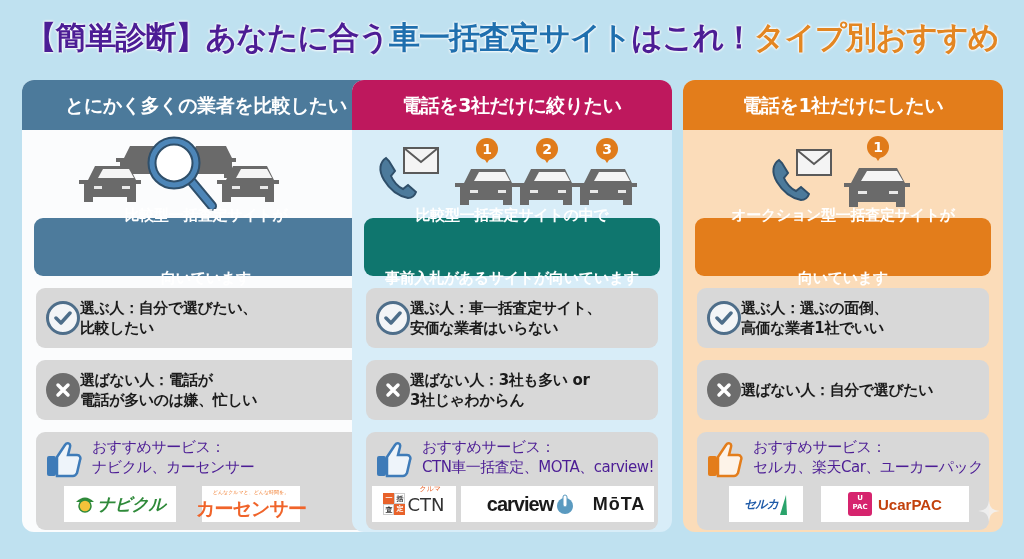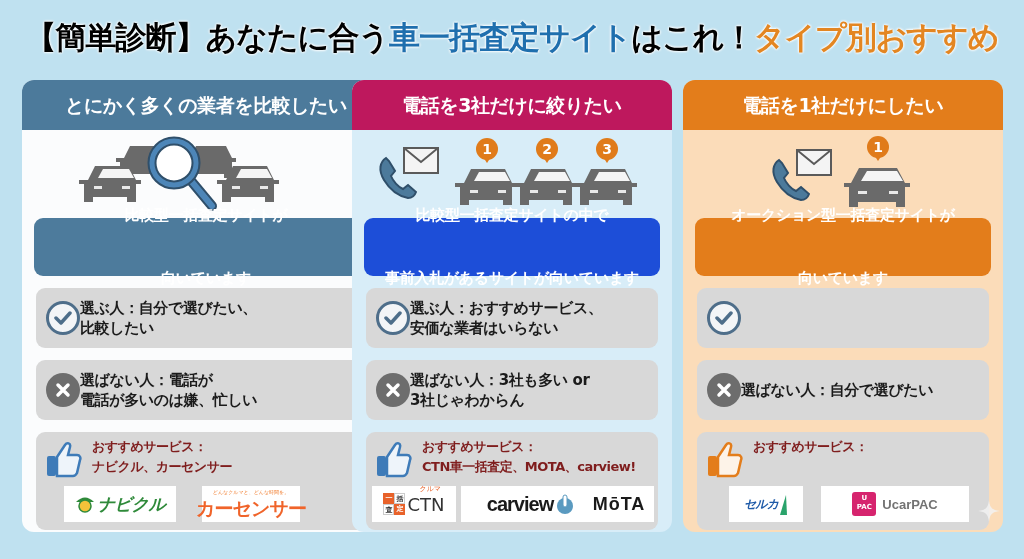--- a/index.html
+++ b/index.html
@@ -8,21 +8,21 @@
     background: #bfe1f0;
     font-family: "DejaVu Sans", sans-serif;
     position: relative;
   }
   .title {
     position: absolute; left: 0; top: 12px; width: 1024px; height: 50px;
     text-align: center; font-weight: bold; font-size: 31px; line-height: 50px;
     letter-spacing: -1px; white-space: nowrap;
     text-shadow: 0 0 3px #fff, 0 0 3px #fff, 0 0 2px #fff;
   }
-  .title .t-dark { color: #000000; font-family: Liberation Serif, serif; }
+  .title .t-dark { color: #4c1d95; font-family: Liberation Serif, serif; }
   .title .t-blue { color: #1f6fae; }
   .title .t-orange { color: #e38622; }
 
   .col {
     position: absolute; top: 80px; height: 452px; border-radius: 12px;
     overflow: hidden;
   }
   .col1 { left: 22px; width: 368px; background: #fbfcfd; }
   .col2 { left: 352px; width: 320px; background: #d8edf8; }
   .col3 { left: 683px; width: 320px; background: #fbdcb9; }
@@ -39,21 +39,21 @@
   .illus { position: relative; height: 88px; }
 
   .verdict {
     position: absolute; left: 12px; right: 12px; top: 138px; height: 58px;
     border-radius: 9px; color: #fff; font-weight: bold; font-size: 15px;
     line-height: 21px; text-align: center; display: flex;
     align-items: center; justify-content: center; flex-direction: column;
     white-space: nowrap; letter-spacing: -0.3px; gap: 42px;
   }
   .col1 .verdict { background: #4d7b9c; }
-  .col2 .verdict { background: #1d4ed8; }
+  .col2 .verdict { background: #0f766e; }
   .col3 .verdict { background: #e37d1b; }
 
   .row {
     position: absolute; left: 14px; right: 14px; height: 60px;
     background: #d8d8d8; border-radius: 9px; display: flex; align-items: center;
   }
   .row.r1 { top: 208px; }
   .row.r2 { top: 280px; }
   .row .ico {
     width: 34px; height: 34px; border-radius: 50%; margin-left: 10px;
@@ -65,22 +65,22 @@
     font-size: 15px; font-weight: bold; color: #1b1b1b;
     line-height: 20px; white-space: nowrap; letter-spacing: -0.4px;
   }
 
   .rec {
     position: absolute; left: 14px; right: 14px; top: 352px; height: 98px;
     background: #d8d8d8; border-radius: 9px;
   }
   .rec .thumb { position: absolute; left: 10px; top: 8px; width: 36px; height: 38px; }
   .rec .txt {
-    position: absolute; left: 56px; top: 5px; font-size: 13px; font-weight: bold;
-    color: #7f1d1d; line-height: 20px; white-space: nowrap; letter-spacing: -0.5px;
+    position: absolute; left: 56px; top: 5px; font-size: 15px; font-weight: normal;
+    color: #4c1d95; line-height: 20px; white-space: nowrap; letter-spacing: -0.5px;
   }
   .logos { position: absolute; left: 0; right: 0; top: 54px; height: 38px; }
   .logo {
     position: absolute; top: 0; height: 36px; background: #fff;
     display: flex; align-items: center; justify-content: center;
     white-space: nowrap; font-weight: bold;
   }
 
   .bubble {
     position: absolute; width: 22px; height: 22px; border-radius: 50%;
@@ -220,21 +220,21 @@
     <div>比較型一括査定サイトの中で</div>
     <div>事前入札があるサイトが向いています</div>
   </div>
   <div class="row r1">
     <div class="ico check">
       <svg width="18" height="14" viewBox="0 0 18 14">
           <path d="M2 7 l5 5 l9 -10" fill="none" stroke="#4e6e8a" stroke-width="3.5" stroke-linecap="round" stroke-linejoin="round"></path>
         </svg>
     </div>
     <div class="txt">
-      <div>選ぶ人：おすすめサービス、</div>
+      <div>選ぶ人：車一括査定サイト、</div>
       <div>安価な業者はいらない</div>
     </div>
   </div>
   <div class="row r2">
     <div class="ico cross">
       <svg width="16" height="16" viewBox="0 0 16 16">
           <path d="M3 3 L13 13 M13 3 L3 13" stroke="#fff" stroke-width="3.5" stroke-linecap="round"></path>
         </svg>
     </div>
     <div class="txt">
@@ -305,54 +305,59 @@
   <div class="verdict">
     <div>オークション型一括査定サイトが</div>
     <div>向いています</div>
   </div>
   <div class="row r1">
     <div class="ico check">
       <svg width="18" height="14" viewBox="0 0 18 14">
           <path d="M2 7 l5 5 l9 -10" fill="none" stroke="#4e6e8a" stroke-width="3.5" stroke-linecap="round" stroke-linejoin="round"></path>
         </svg>
     </div>
+    <div class="txt">
+      <div>選ぶ人：選ぶの面倒、</div>
+      <div>高価な業者1社でいい</div>
+    </div>
   </div>
   <div class="row r2">
     <div class="ico cross">
       <svg width="16" height="16" viewBox="0 0 16 16">
           <path d="M3 3 L13 13 M13 3 L3 13" stroke="#fff" stroke-width="3.5" stroke-linecap="round"></path>
         </svg>
     </div>
     <div class="txt">
       <div>選ばない人：自分で選びたい</div>
     </div>
   </div>
   <div class="rec">
     <div class="thumb">
       <svg width="36" height="38" viewBox="0 0 36 38">
         <rect x="1" y="16" width="9" height="20" rx="2" fill="#e37d1b"></rect>
         <path d="M11 17 l8 -12 c2 -3 6 -2 5 2 l-2 8 h9 c3 0 4 3 3 5 l-3 13 c-1 2 -2 3 -4 3 h-16z" fill="#fdf3e8" stroke="#e37d1b" stroke-width="2.5"></path>
       </svg>
     </div>
     <div class="txt">
       <div>おすすめサービス：</div>
+      <div>セルカ、楽天Car、ユーカーパック</div>
     </div>
     <div class="logos">
       <div class="logo" style="left:32px;width:74px;">
         <span style="color:#1e5aa8;font-size:12px;font-style:italic;letter-spacing:-1px;">セルカ</span>
         <svg width="10" height="22" viewBox="0 0 10 22">
             <path d="M2 22 L8 2 L9 22z" fill="#2aa36b"></path>
           </svg>
       </div>
       <div class="logo" style="left:124px;width:148px;">
         <div style="width:24px;height:24px;background:#d6246e;border-radius:3px;color:#fff;font-size:7px;line-height:9px;text-align:center;padding-top:2px;margin-right:6px;">
           <div>U</div>
           <div>PAC</div>
         </div>
-        <span style="color:#737373;font-size:13px;font-family:'Liberation Sans',sans-serif;">UcarPAC</span>
+        <span style="color:#c2410c;font-size:15px;font-family:'Liberation Sans',sans-serif;">UcarPAC</span>
       </div>
     </div>
   </div>
 </div>
 
 <svg class="sparkle" viewBox="0 0 22 22">
   <path d="M11 0 C12 8 14 10 22 11 C14 12 12 14 11 22 C10 14 8 12 0 11 C8 10 10 8 11 0z" fill="#f2f2f2" opacity="0.85"></path>
 </svg>
 
 </body></html>

